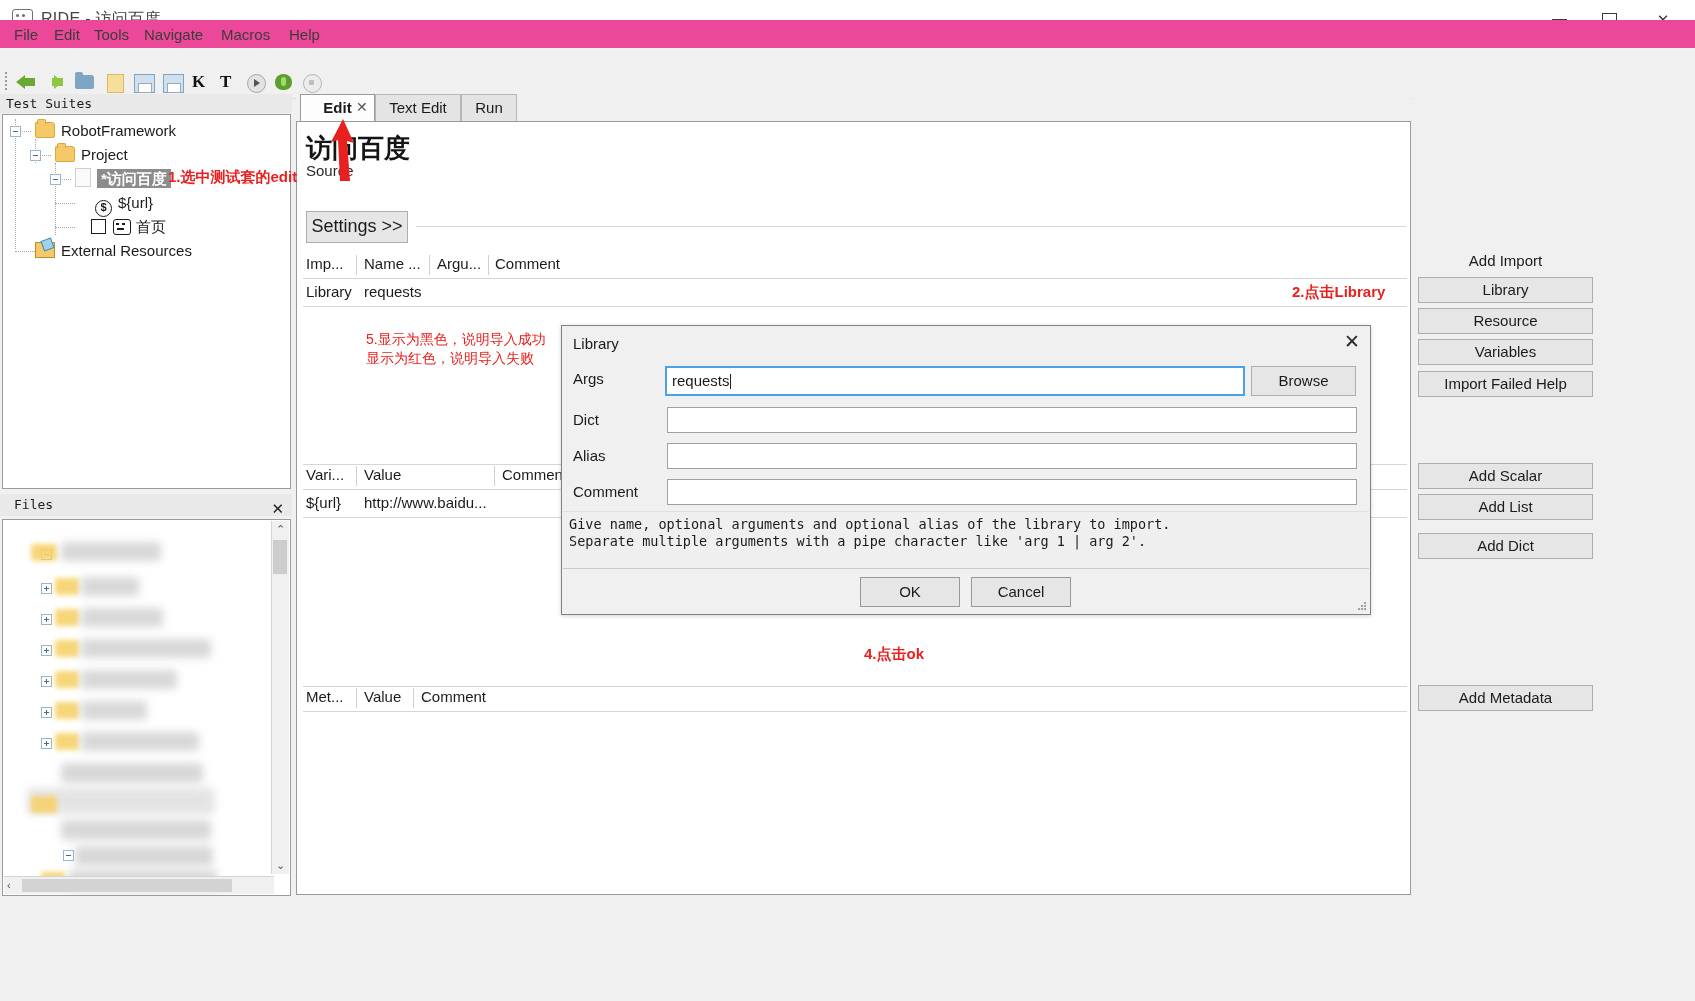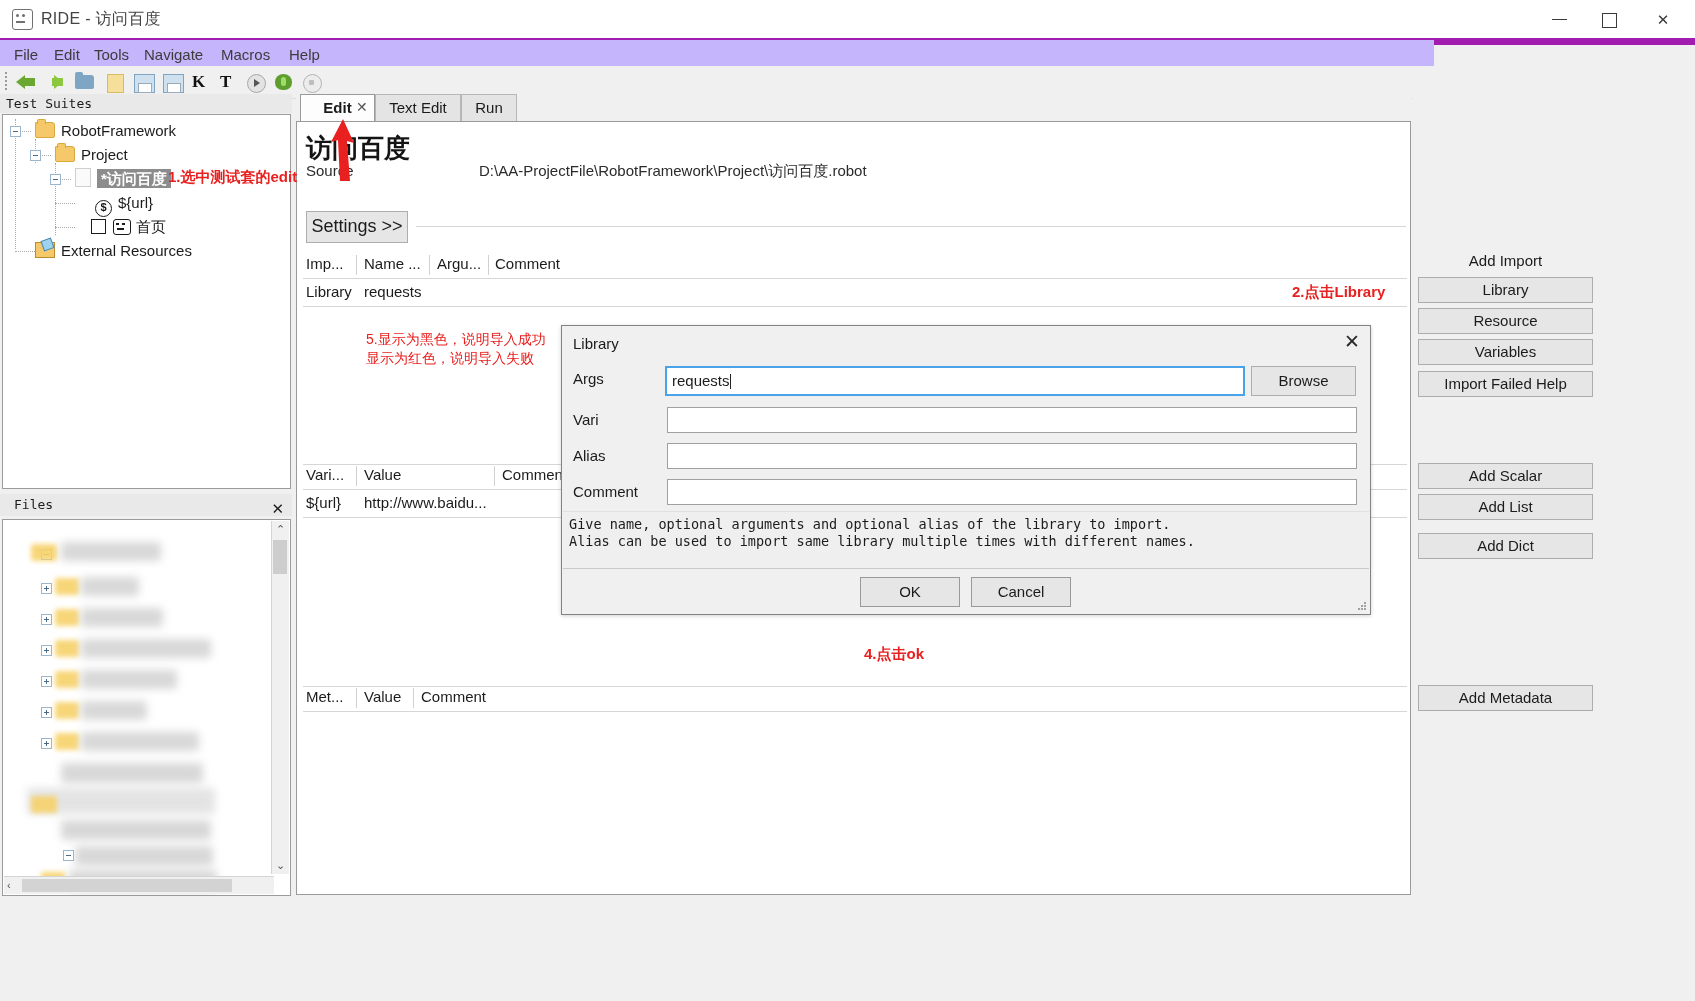--- a/index.html
+++ b/index.html
@@ -20,21 +20,21 @@
   .tb-title{position:absolute;left:41px;top:9px;font-size:16px;color:#444;letter-spacing:.3px;}
   .winbtn{position:absolute;top:0;width:48px;height:38px;cursor:default;}
   .winbtn span{position:absolute;left:50%;top:50%;transform:translate(-50%,-50%);font-size:15px;color:#3a3a3a;line-height:1;}
   .wb-min{right:111px;}
   .wb-max{right:62px;}
   .wb-close{right:8px;}
   .wb-min i{position:absolute;left:16px;top:19px;width:15px;height:1px;background:#3a3a3a;display:block;}
   .wb-max i{position:absolute;left:17px;top:13px;width:13px;height:13px;border:1px solid #3a3a3a;display:block;}
 
   
-  .menubar{position:absolute;left:0;top:40px;width:1434px;height:28px;background:#c4b5fd;}
+  .menubar{position:absolute;left:0;top:20px;width:1695px;height:28px;background:#ec4899;}
   .menu-item{position:absolute;top:4px;font-size:15px;color:#3c3c3c;padding:2px 6px;cursor:default;}
 
   
   .toolbar{position:absolute;left:0;top:66px;width:1695px;height:32px;background:#f0f0f0;border-bottom:1px solid #dcdcdc;}
   .tb-grip{position:absolute;left:4px;top:5px;width:5px;height:22px;}
   .tb-grip i{position:absolute;left:1px;width:2px;height:2px;background:#9a9a9a;display:block;}
   .tbbtn{position:absolute;top:4px;width:24px;height:24px;cursor:default;}
   .arrow-l,.arrow-r{position:absolute;left:2px;top:5px;width:0;height:0;}
   .arrow-l{border-top:7px solid transparent;border-bottom:7px solid transparent;border-right:9px solid #6aa832;}
   .arrow-l:after{content:"";position:absolute;left:9px;top:-4px;width:10px;height:8px;background:#6aa832;}
@@ -292,21 +292,20 @@
     <div class="tab active" style="left:4px;width:75px;"><span>Edit</span></div>
     <span class="tab-x" style="left:60px;top:5px">✕</span>
     <div class="tab" style="left:79px;width:86px;"><span>Text Edit</span></div>
     <div class="tab" style="left:165px;width:56px;"><span>Run</span></div>
   </div>
 
   <div class="editor"></div>
 
   <div class="doc-title">访问百度</div>
   <div class="src-label">Source</div>
-  <div class="src-value">D:\AA-ProjectFile\RobotFramework\Project\访问百度.robot</div>
 
   <div class="settings-btn">Settings &gt;&gt;</div>
   <div class="hr" style="left:416px;top:226px;width:990px"></div>
 
   <div class="grid-hdr" style="left:306px">Imp...</div>
   <div class="colsep" style="left:356px"></div>
   <div class="grid-hdr" style="left:364px">Name ...</div>
   <div class="colsep" style="left:429px"></div>
   <div class="grid-hdr" style="left:437px">Argu...</div>
   <div class="colsep" style="left:488px"></div>
@@ -358,32 +357,32 @@
   <div class="note" style="left:366px;top:347px;font-size:14px">显示为红色，说明导入失败</div>
 
   <div class="dlg">
     <div class="dlg-title">Library</div>
     <div class="dlg-x">✕</div>
 
     <div class="dlg-lbl" style="top:44px">Args</div>
     <div class="dlg-in focus" style="left:103px;top:40px;width:580px;height:30px;"><span>requests</span><span class="caret"></span></div>
     <div class="dlg-browse">Browse</div>
 
-    <div class="dlg-lbl" style="top:85px">Vari</div>
+    <div class="dlg-lbl" style="top:85px">Dict</div>
     <div class="dlg-in" style="left:105px;top:81px;width:690px;"><span></span></div>
 
     <div class="dlg-lbl" style="top:121px">Alias</div>
     <div class="dlg-in" style="left:105px;top:117px;width:690px;"><span></span></div>
 
     <div class="dlg-lbl" style="top:157px">Comment</div>
     <div class="dlg-in" style="left:105px;top:153px;width:690px;"><span></span></div>
 
     <div class="dlg-help">
       <div>Give name, optional arguments and optional alias of the library to import.</div>
-      <div>Alias can be used to import same library multiple times with different names.</div>
+      <div>Separate multiple arguments with a pipe character like 'arg 1 | arg 2'.</div>
     </div>
 
     <div class="dlg-foot">
       <div class="dlg-btn" style="left:297px">OK</div>
       <div class="dlg-btn" style="left:408px">Cancel</div>
     </div>
     <div class="dlg-grip">
       <i style="left:6px;top:0"></i>
         <i style="left:3px;top:3px"></i>
         <i style="left:6px;top:3px"></i>

